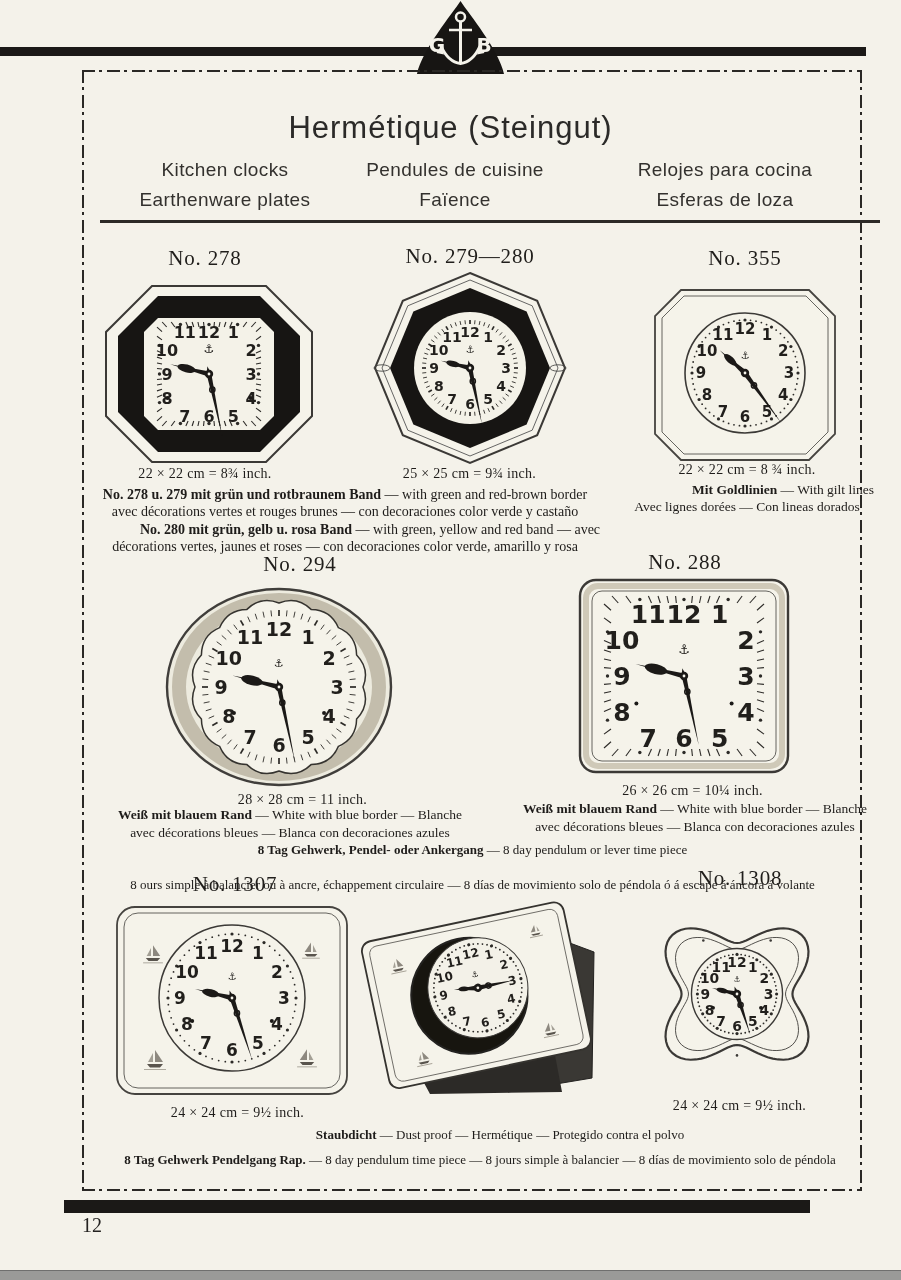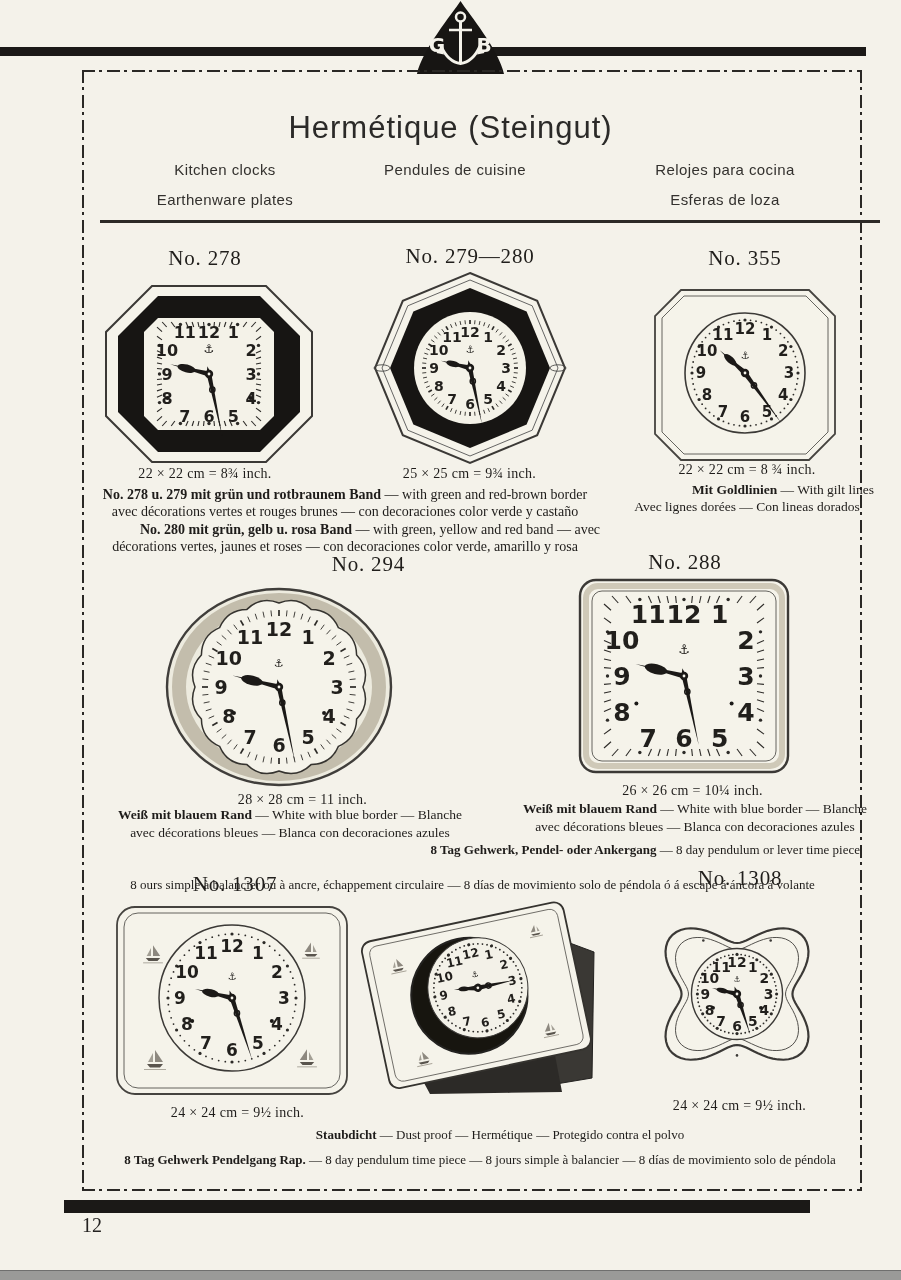--- a/index.html
+++ b/index.html
@@ -4,21 +4,21 @@
 <style>
   html,body{margin:0;padding:0;}
   .sheet{position:relative;width:901px;height:1280px;background:#f4f2ea;overflow:hidden;
          font-family:"Liberation Serif",serif;color:#1e1c1a;}
   .abs{position:absolute;}
   .ctr{text-align:center;}
   .san{font-family:"Liberation Sans",sans-serif;}
   .b{font-weight:bold;}
   .nowrap{white-space:nowrap;}
   .title{font-size:31px;letter-spacing:1px;color:#2b2a28;}
-  .subcol{font-size:15px;line-height:30px;color:#33312e;letter-spacing:.4px;}
+  .subcol{font-size:19px;line-height:30px;color:#33312e;letter-spacing:.4px;}
   .no-hdr{font-size:21px;letter-spacing:.8px;color:#201e1b;}
   .dim{font-size:14px;letter-spacing:.3px;text-align:center;}
   .note{font-size:13.5px;line-height:18px;}
   .desc{font-size:14px;line-height:17.5px;}
   .mech{font-size:13px;line-height:17px;}
   .bar{background:#1b1917;}
   .hrule{background:#2c2a27;}
   .dashH{background:repeating-linear-gradient(90deg,#2a2825 0 13px,transparent 13px 17px,#2a2825 17px 20px,transparent 20px 25px);}
   .dashV{background:repeating-linear-gradient(180deg,#2a2825 0 13px,transparent 13px 17px,#2a2825 17px 20px,transparent 20px 25px);}
   .clock svg{display:block;width:100%;height:100%;}
@@ -48,20 +48,21 @@
   <div class="abs dashV" style="left:82px;top:70px;width:2px;height:1121px;"></div>
   <div class="abs dashV" style="left:860px;top:70px;width:2px;height:1121px;"></div>
 
   <div class="abs ctr san title" style="left:0;top:110px;width:901px;">Hermétique (Steingut)</div>
   <div class="abs ctr san subcol" style="left:95px;top:155px;width:260px;">
     <div>Kitchen clocks</div>
     <div>Earthenware plates</div>
   </div>
   <div class="abs ctr san subcol" style="left:325px;top:155px;width:260px;">
     <div>Pendules de cuisine</div>
+    <div>Faïence</div>
   </div>
   <div class="abs ctr san subcol" style="left:595px;top:155px;width:260px;">
     <div>Relojes para cocina</div>
     <div>Esferas de loza</div>
   </div>
   <div class="abs hrule" style="left:100px;top:220px;width:780px;height:3px;"></div>
 
   <div class="abs ctr no-hdr" style="left:100px;top:246px;width:210px;">No. 278</div>
   <div class="abs ctr no-hdr" style="left:360px;top:244px;width:220px;">No. 279—280</div>
   <div class="abs ctr no-hdr" style="left:645px;top:246px;width:200px;">No. 355</div>
@@ -334,21 +335,21 @@
   <div class="abs ctr dim" style="left:362px;top:466px;width:215px;">25 × 25 cm = 9¾ inch.</div>
   <div class="abs ctr dim" style="left:642px;top:462px;width:210px;">22 × 22 cm = 8 ¾ inch.</div>
   <div class="abs ctr note nowrap" style="left:668px;top:481px;width:230px;"><span class="b">Mit Goldlinien</span><span> — With gilt lines</span></div>
   <div class="abs ctr note nowrap" style="left:632px;top:498px;width:230px;">Avec lignes dorées — Con lineas dorados</div>
 
   <div class="abs ctr desc nowrap" style="left:85px;top:486px;width:520px;"><span class="b">No. 278 u. 279 mit grün und rotbraunem Band</span><span> — with green and red-brown border</span></div>
   <div class="abs ctr desc nowrap" style="left:85px;top:503px;width:520px;">avec décorations vertes et rouges brunes — con decoraciones color verde y castaño</div>
   <div class="abs ctr desc nowrap" style="left:85px;top:521px;width:520px;padding-left:25px;"><span class="b">No. 280 mit grün, gelb u. rosa Band</span><span> — with green, yellow and red band — avec</span></div>
   <div class="abs ctr desc nowrap" style="left:85px;top:538px;width:520px;">décorations vertes, jaunes et roses — con decoraciones color verde, amarillo y rosa</div>
 
-  <div class="abs ctr no-hdr" style="left:195px;top:552px;width:210px;text-align:right;">No. 294</div>
+  <div class="abs ctr no-hdr" style="left:195px;top:552px;width:210px;">No. 294</div>
   <div class="abs ctr no-hdr" style="left:580px;top:550px;width:210px;">No. 288</div>
 
   <div class="abs clock" style="left:163px;top:586px;width:232px;height:202px;">
       <svg viewBox="0 0 232 202">
         <ellipse cx="116" cy="101" rx="112" ry="98" fill="#edebdf" stroke="#403e3b" stroke-width="2.4"></ellipse>
         <ellipse cx="116" cy="101" rx="100" ry="87" fill="none" stroke="#c3bdac" stroke-width="14"></ellipse>
         <path d="M116.0,17.0 Q134.1,9.8 148.1,23.4 Q167.7,23.7 175.4,41.6 Q193.3,49.3 193.6,68.9 Q207.2,82.9 200.0,101.0 Q207.2,119.1 193.6,133.1 Q193.3,152.7 175.4,160.4 Q167.7,178.3 148.1,178.6 Q134.1,192.2 116.0,185.0 Q97.9,192.2 83.9,178.6 Q64.3,178.3 56.6,160.4 Q38.7,152.7 38.4,133.1 Q24.8,119.1 32.0,101.0 Q24.8,82.9 38.4,68.9 Q38.7,49.3 56.6,41.6 Q64.3,23.7 83.9,23.4 Q97.9,9.8 116.0,17.0 Z" fill="#f5f3ea" stroke="#35332f" stroke-width="1.5"></path>
         <line x1="116" y1="24" x2="116" y2="30" stroke="#2c2a27" stroke-width="1.71"></line>
         <line x1="124.04869167160932" y1="24.42181405664296" x2="123.4215208920034" y2="30.388945428852594" stroke="#2c2a27" stroke-width="0.9"></line>
         <line x1="132.00920019296746" y1="25.682634743496962" x2="130.7617300480609" y2="31.551520347899796" stroke="#2c2a27" stroke-width="0.9"></line>
@@ -522,21 +523,21 @@
     </div>
 
   <div class="abs ctr dim" style="left:195px;top:792px;width:215px;">28 × 28 cm = 11 inch.</div>
   <div class="abs ctr dim" style="left:585px;top:783px;width:215px;">26 × 26 cm = 10¼ inch.</div>
 
   <div class="abs ctr note nowrap" style="left:85px;top:806px;width:410px;"><span class="b">Weiß mit blauem Rand</span><span> — White with blue border — Blanche</span></div>
   <div class="abs ctr note nowrap" style="left:85px;top:824px;width:410px;">avec décorations bleues — Blanca con decoraciones azules</div>
   <div class="abs ctr note nowrap" style="left:505px;top:800px;width:380px;"><span class="b">Weiß mit blauem Rand</span><span> — White with blue border — Blanche</span></div>
   <div class="abs ctr note nowrap" style="left:505px;top:818px;width:380px;">avec décorations bleues — Blanca con decoraciones azules</div>
 
-  <div class="abs ctr mech nowrap" style="left:85px;top:841px;width:775px;text-align:right;"><span class="b">8 Tag Gehwerk, Pendel- oder Ankergang</span><span> — 8 day pendulum or lever time piece</span></div>
+  <div class="abs ctr mech nowrap" style="left:85px;top:841px;width:775px;"><span class="b">8 Tag Gehwerk, Pendel- oder Ankergang</span><span> — 8 day pendulum or lever time piece</span></div>
   <div class="abs ctr mech nowrap" style="left:85px;top:858px;width:775px;margin-top:18px;">8 ours simple à balancier ou à ancre, échappement circulaire — 8 días de movimiento solo de péndola ó á escape á áncora á volante</div>
 
   <div class="abs ctr no-hdr" style="left:130px;top:872px;width:210px;">No. 1307</div>
   <div class="abs ctr no-hdr" style="left:640px;top:866px;width:200px;">No. 1308</div>
 
   <div class="abs clock" style="left:113px;top:903px;width:238px;height:195px;">
       <svg viewBox="0 0 238 195">
         <rect x="4" y="4" width="230" height="187" rx="18" fill="#f5f3ea" stroke="#45433f" stroke-width="1.8"></rect>
         <rect x="11" y="10" width="216" height="175" rx="14" fill="none" stroke="#55534f" stroke-width="0.9"></rect>
         <polygon points="40,42.3 40,53 47.2,53" fill="#7a746c" opacity="0.85"></polygon>

